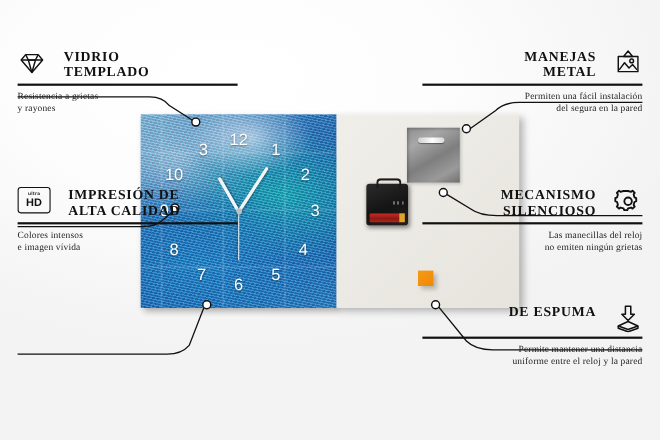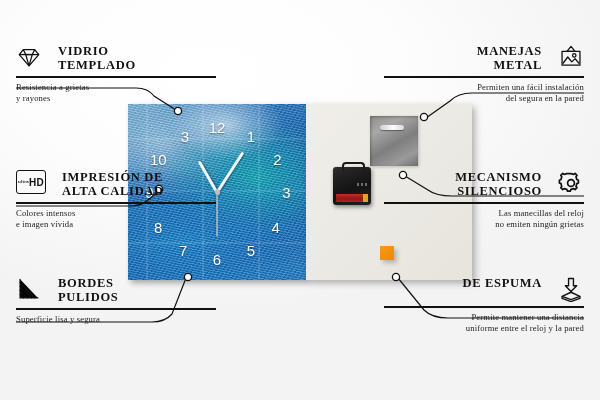--- a/index.html
+++ b/index.html
@@ -108,21 +108,21 @@
   .feat .rule{height:1.6px;background:#111;margin:4px 0 4px;width:100%;}
   .feat .desc{
     font-family:Liberation Serif, serif;font-size:8.6px;color:#1c1c1c;
     line-height:1.35;letter-spacing:.15px;
   }
   .feat.left .desc{text-align:left;}
   .feat.right .desc{text-align:right;}
   .ic{width:26px;height:26px;flex:0 0 26px;display:block;}
   .hdbadge{
     width:28px;height:22px;flex:0 0 28px;border:1.6px solid #111;border-radius:3px;
-    display:flex;flex-direction:row;align-items:center;justify-content:center;line-height:1;
+    display:flex;flex-direction:column;align-items:center;justify-content:center;line-height:1;
   }
   .hdbadge .u{font-family:"Liberation Sans",sans-serif;font-size:4.4px;font-weight:700;letter-spacing:.3px;color:#111;}
   .hdbadge .h{font-family:"Liberation Sans",sans-serif;font-size:10px;font-weight:700;letter-spacing:.2px;color:#111;margin-top:1px;}
 </style>
 </head>
 <body>
 
 <div id="stage">
 
   <div id="product">
@@ -218,41 +218,20 @@
         <div>ALTA CALIDAD</div>
       </div>
     </div>
     <div class="rule"></div>
     <div class="desc">
       <div>Colores intensos</div>
       <div>e imagen vívida</div>
     </div>
   </div>
 
-  <div class="feat left" style="left:16px;top:276px;">
-    <div class="row">
-      <svg class="ic" viewBox="0 0 32 32">
-        <g stroke="#111" stroke-width="1.5" stroke-linecap="round">
-          <path d="M5 4 L5 27 L27 27"></path>
-          <path d="M5 8 L23 27"></path>
-            <path d="M5 13 L19 27"></path>
-            <path d="M5 18 L14 27"></path>
-            <path d="M5 23 L9 27"></path>
-        </g>
-      </svg>
-      <div class="title">
-        <div>BORDES</div>
-        <div>PULIDOS</div>
-      </div>
-    </div>
-    <div class="rule"></div>
-    <div class="desc">
-      <div>Superficie lisa y segura</div>
-    </div>
-  </div>
 
   <div class="feat right" style="left:384px;top:44px;">
     <div class="row">
       <div class="title">
         <div>MANEJAS</div>
         <div>METAL</div>
       </div>
       <svg class="ic" viewBox="0 0 32 32">
         <g fill="none" stroke="#111" stroke-width="1.6" stroke-linejoin="round">
           <path d="M16 3 L11 9 H21 Z"></path>

